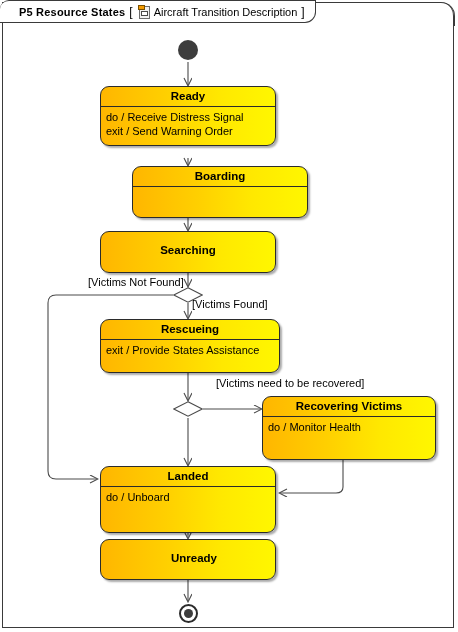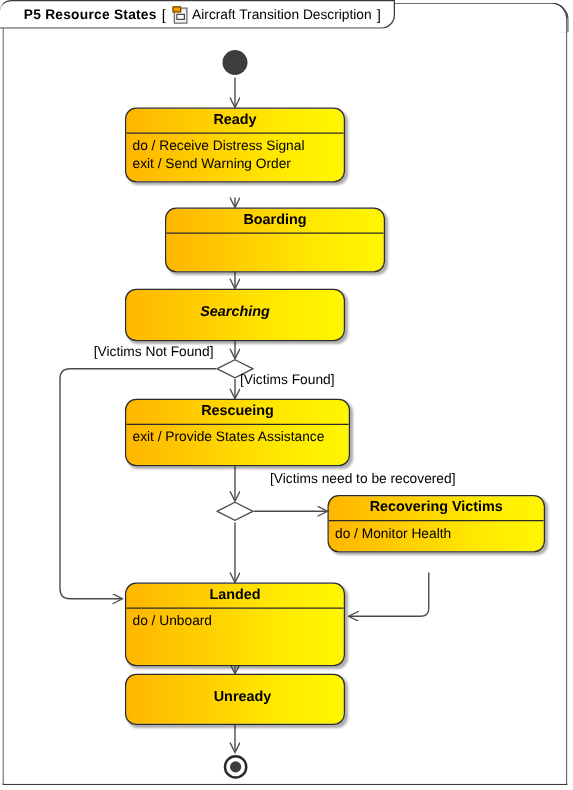--- a/index.html
+++ b/index.html
@@ -256,21 +256,21 @@
   <div class="state-body">
     <div>do / Receive Distress Signal</div>
     <div>exit / Send Warning Order</div>
   </div>
 </div>
 
 <div class="state compartmented" style="left:100px; top:166px; width:176px; height:52px;margin-left:32px;">
   <div class="state-name">Boarding</div>
 </div>
 
-<div class="state" style="left:100px; top:231px; width:176px; height:42px;font-style:italic;">
+<div class="state" style="left:100px; top:231px; width:176px; height:42px;">
   <div class="state-name" style="margin-top:9px;">Searching</div>
 </div>
 
 <div class="decision-node" style="left:173px; top:287px;">
   <svg class="dia" viewBox="0 0 30 16">
     <polygon points="15,0.8 29.2,8 15,15.2 0.8,8" fill="#ffffff" stroke="#4a4a4a" stroke-width="1.1"></polygon>
   </svg>
 </div>
 
 <div class="state compartmented" style="left:100px; top:319px; width:180px; height:54px;">
@@ -279,35 +279,35 @@
     <div>exit / Provide States Assistance</div>
   </div>
 </div>
 
 <div class="decision-node" style="left:173px; top:401px;">
   <svg class="dia" viewBox="0 0 30 16">
     <polygon points="15,0.8 29.2,8 15,15.2 0.8,8" fill="#ffffff" stroke="#4a4a4a" stroke-width="1.1"></polygon>
   </svg>
 </div>
 
-<div class="state compartmented" style="left:262px; top:396px; width:174px; height:46px;">
+<div class="state compartmented" style="left:262px; top:396px; width:174px; height:64px;">
   <div class="state-name">Recovering Victims</div>
   <div class="state-body">
     <div>do / Monitor Health</div>
   </div>
 </div>
 
 <div class="state compartmented" style="left:100px; top:466px; width:176px; height:67px;">
   <div class="state-name">Landed</div>
   <div class="state-body">
     <div>do / Unboard</div>
   </div>
 </div>
 
 <div class="state" style="left:100px; top:539px; width:176px; height:41px;">
   <div class="state-name" style="margin-top:9px;padding-left:12px;">Unready</div>
 </div>
 
 <div class="final-node" style="left:179px; top:604px;"></div>
 
-<div class="guard-label" style="left:75px; top:276px;">[Victims Not Found]</div>
+<div class="guard-label" style="left:88px; top:276px;">[Victims Not Found]</div>
 <div class="guard-label" style="left:192px; top:298px;">[Victims Found]</div>
 <div class="guard-label" style="left:216px; top:377px;text-align:center;">[Victims need to be recovered]</div>
 
 </body></html>

